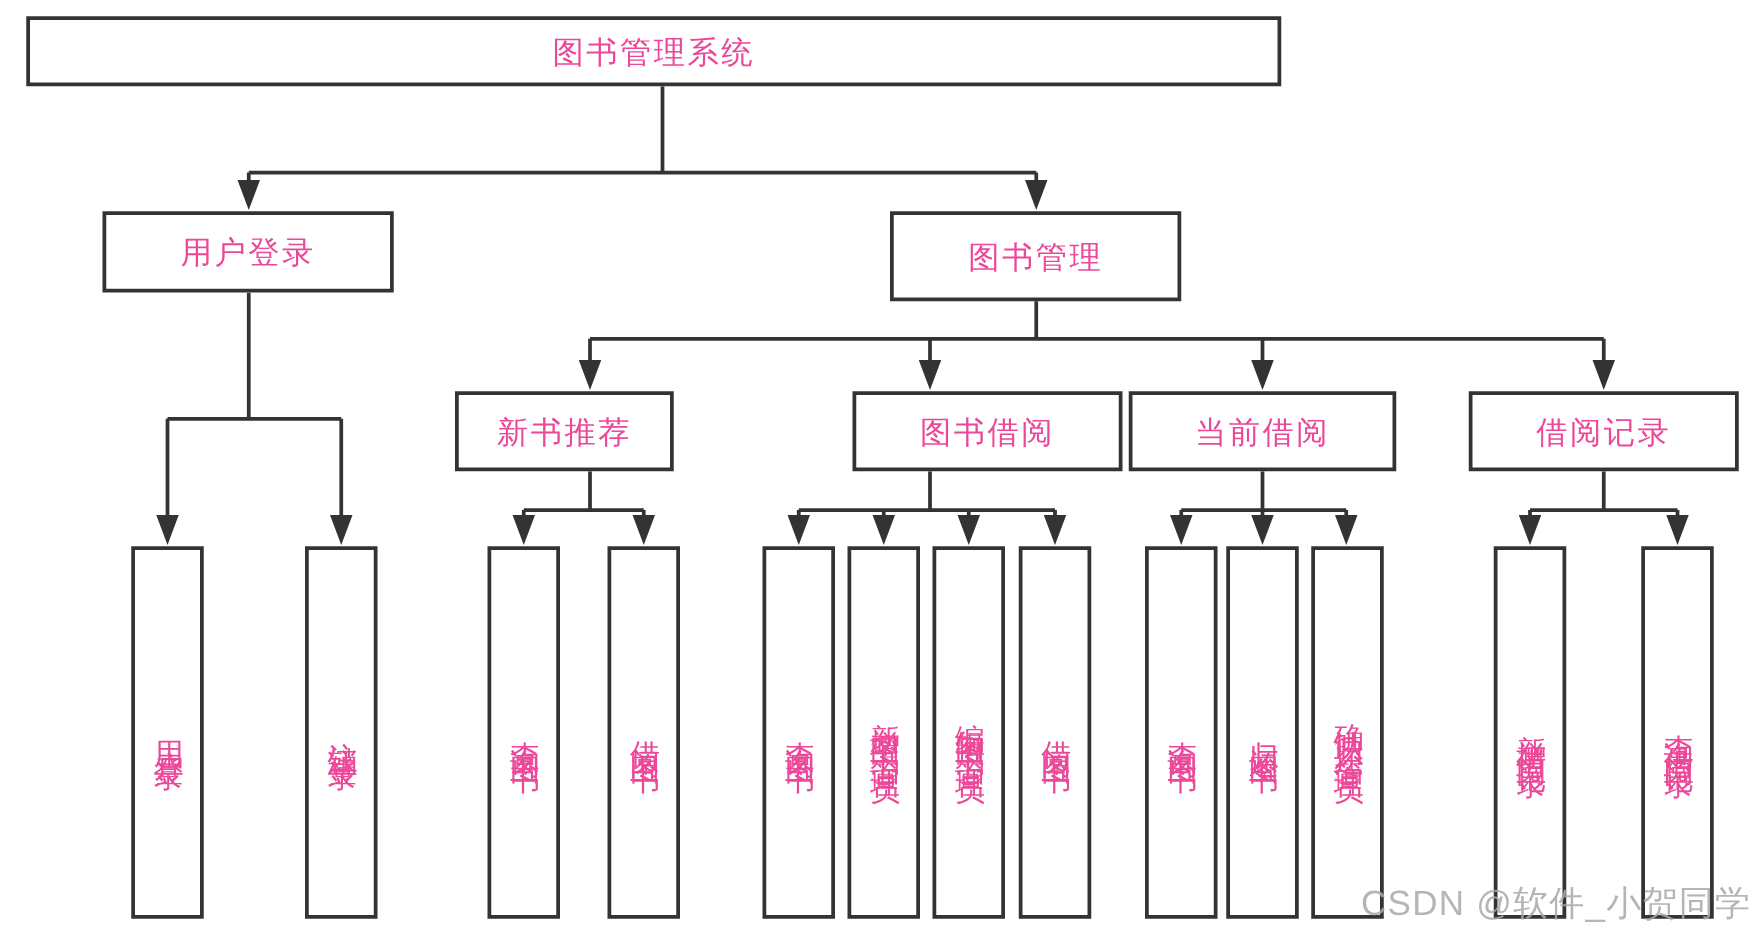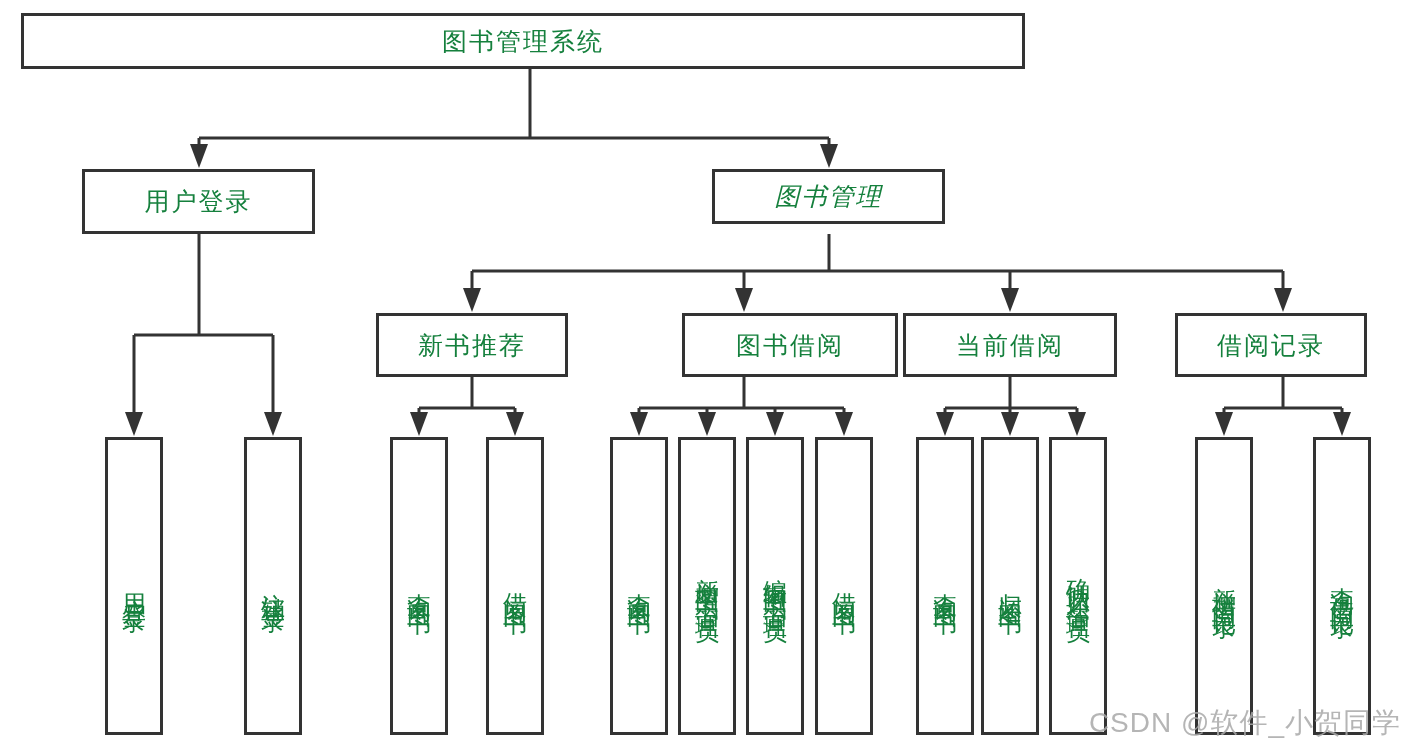--- a/index.html
+++ b/index.html
@@ -12,21 +12,21 @@
   }
   .connectors{
     position:absolute;left:0;top:0;z-index:0;
   }
   .node{
     position:absolute;
     box-sizing:border-box;
     background:#ffffff;
     border:3px solid #333333;
     display:flex;align-items:center;justify-content:center;
-    color:#15803d;
+    color:#ec4899;
     z-index:1;
   }
   .node.h{
     font-size:25px;
     letter-spacing:2px;
   }
   .node.v{
     font-size:24px;
   }
   .node.v .vtext{
@@ -81,26 +81,26 @@
       M1010 436 L1001 412 L1019 412 Z
       M1077 436 L1068 412 L1086 412 Z
       M1224 436 L1215 412 L1233 412 Z
       M1342 436 L1333 412 L1351 412 Z
     "></path>
   </svg>
 
   <div class="node h" style="left:21px;top:13px;width:1004px;height:56px;">图书管理系统</div>
 
   <div class="node h" style="left:82px;top:169px;width:233px;height:65px;">用户登录</div>
-  <div class="node h" style="left:712px;top:169px;width:233px;height:55px;font-style:italic;">图书管理</div>
+  <div class="node h" style="left:712px;top:169px;width:233px;height:72px;">图书管理</div>
 
-  <div class="node h" style="left:364px;top:313px;width:192px;height:64px;margin-left:12px;">新书推荐</div>
+  <div class="node h" style="left:364px;top:313px;width:175px;height:64px;">新书推荐</div>
   <div class="node h" style="left:636px;top:313px;width:216px;height:64px;margin-left:46px;">图书借阅</div>
   <div class="node h" style="left:903px;top:313px;width:214px;height:64px;">当前借阅</div>
-  <div class="node h" style="left:1175px;top:313px;width:192px;height:64px;">借阅记录</div>
+  <div class="node h" style="left:1175px;top:313px;width:216px;height:64px;">借阅记录</div>
 
   <div class="node v" style="left:105px;top:437px;width:58px;height:298px;">
     <span class="vtext">用户登录</span>
   </div>
   <div class="node v" style="left:244px;top:437px;width:58px;height:298px;">
     <span class="vtext">注销登录</span>
   </div>
 
   <div class="node v" style="left:390px;top:437px;width:58px;height:298px;">
     <span class="vtext">查询图书</span>

